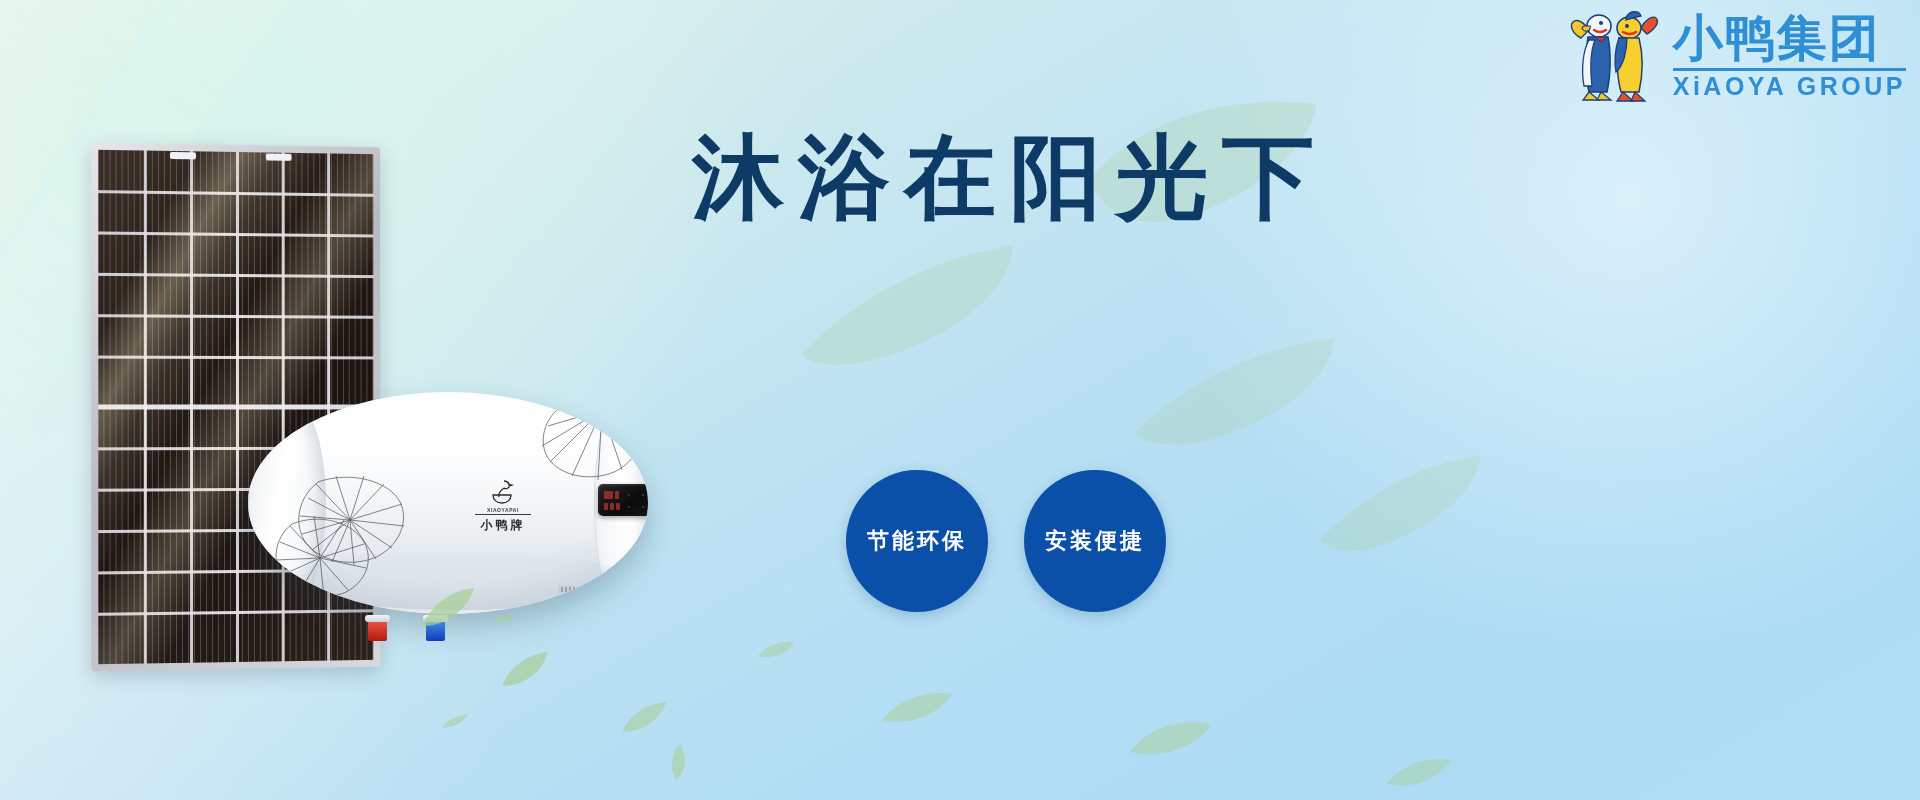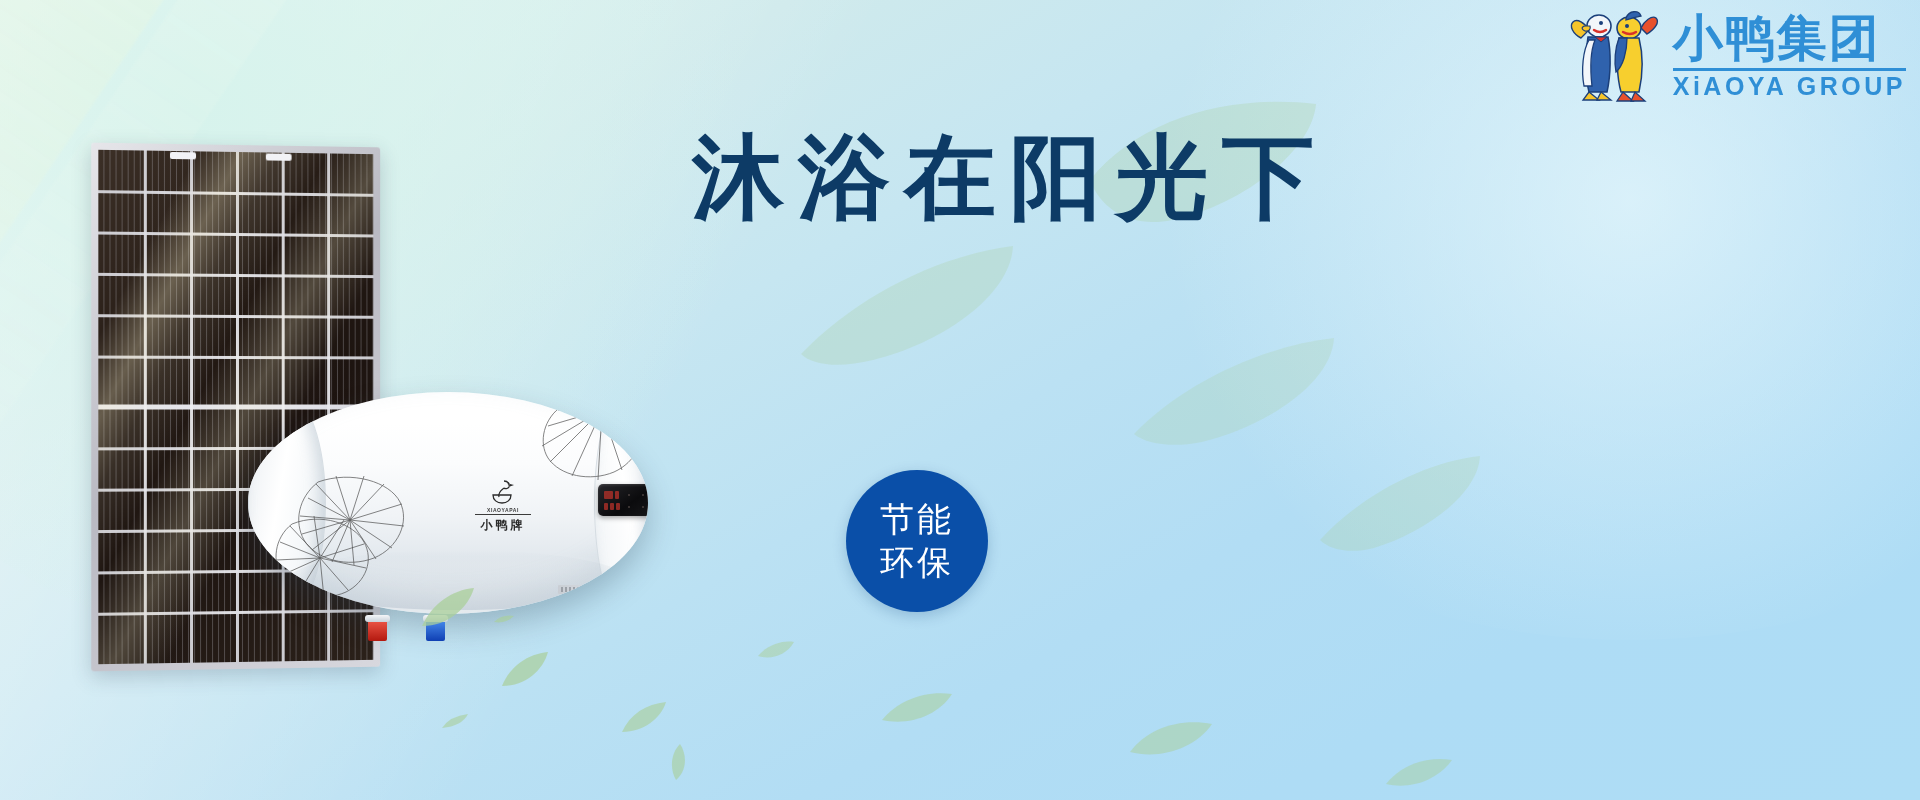--- a/index.html
+++ b/index.html
@@ -214,22 +214,22 @@
   }
 
   
   #badges {
     position:absolute; left:846px; top:470px;
     display:flex; gap:36px;
   }
   .badge {
     width:142px; height:142px; border-radius:50%;
     background:#0a4fa8;
-    display:flex; flex-direction:column; align-items:center; justify-content:center;
-    color:#ffffff; font-weight:normal; font-size:34px; line-height:1.26;
+    display:flex; flex-direction:row; align-items:center; justify-content:center;
+    color:#ffffff; font-weight:bold; font-size:22px; line-height:1.26;
     letter-spacing:3px;
     font-family:"DejaVu Sans","Liberation Sans",sans-serif;
     box-shadow:0 4px 14px rgba(10,60,120,.22);
   }
   .badge span { display:block; }
 
   
   .leaf { position:absolute; pointer-events:none; }
 
   
@@ -416,20 +416,24 @@
 
   <div id="headline-block">
     <h1 id="main-title">沐浴在阳光下</h1>
   </div>
 
   <div id="badges">
     <div class="badge">
       <span>节能</span>
       <span>环保</span>
     </div>
+    <div class="badge">
+      <span>安装</span>
+      <span>便捷</span>
+    </div>
   </div>
 
   <svg class="leaf" style="left:418px; top:586px;" width="60" height="46" viewBox="0 0 60 46">
     <path d="M4 40 C14 18 34 4 56 2 C50 22 30 40 4 40 Z" fill="#a9cf9a" opacity="0.75"></path>
   </svg>
   <svg class="leaf" style="left:500px; top:650px;" width="50" height="42" viewBox="0 0 50 42">
     <path d="M2 36 C10 16 28 4 48 2 C43 20 26 36 2 36 Z" fill="#a9cf9a" opacity="0.7"></path>
   </svg>
   <svg class="leaf" style="left:440px; top:710px;" width="30" height="24" viewBox="0 0 30 24">
     <path d="M2 18 q8 -12 26 -14 q-6 12 -26 14 z" fill="#a9cf9a" opacity="0.6"></path>

